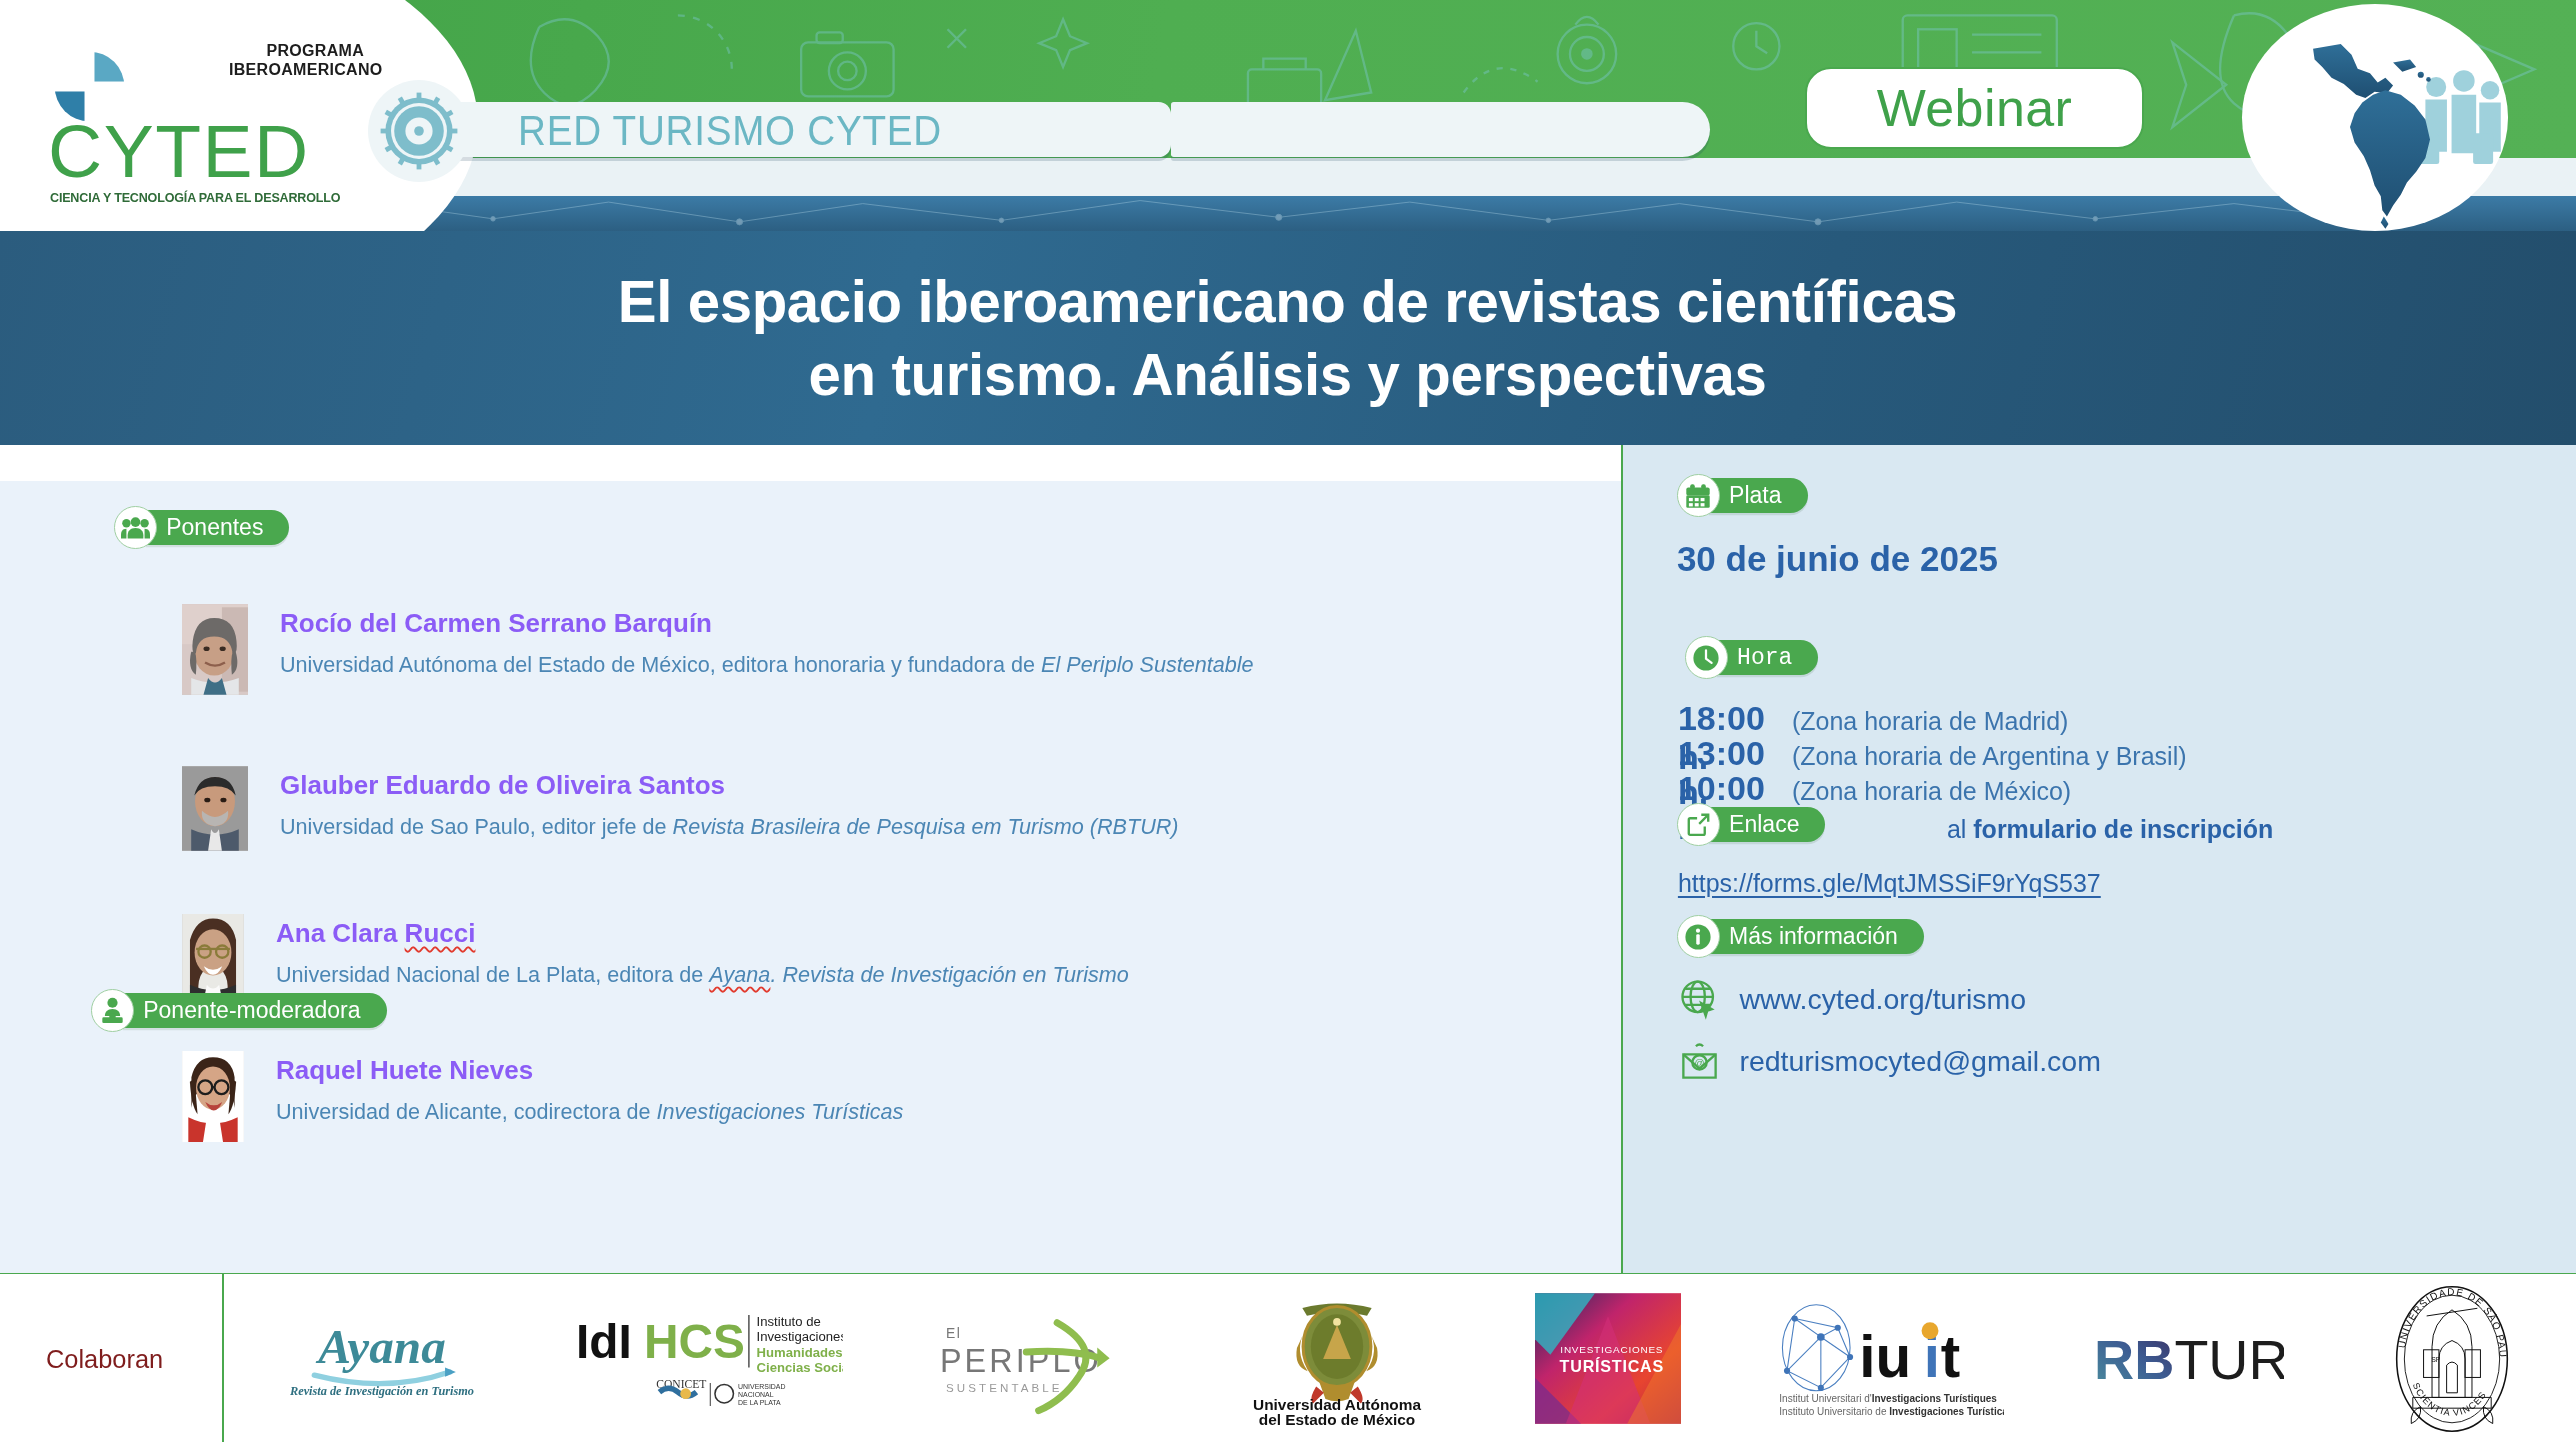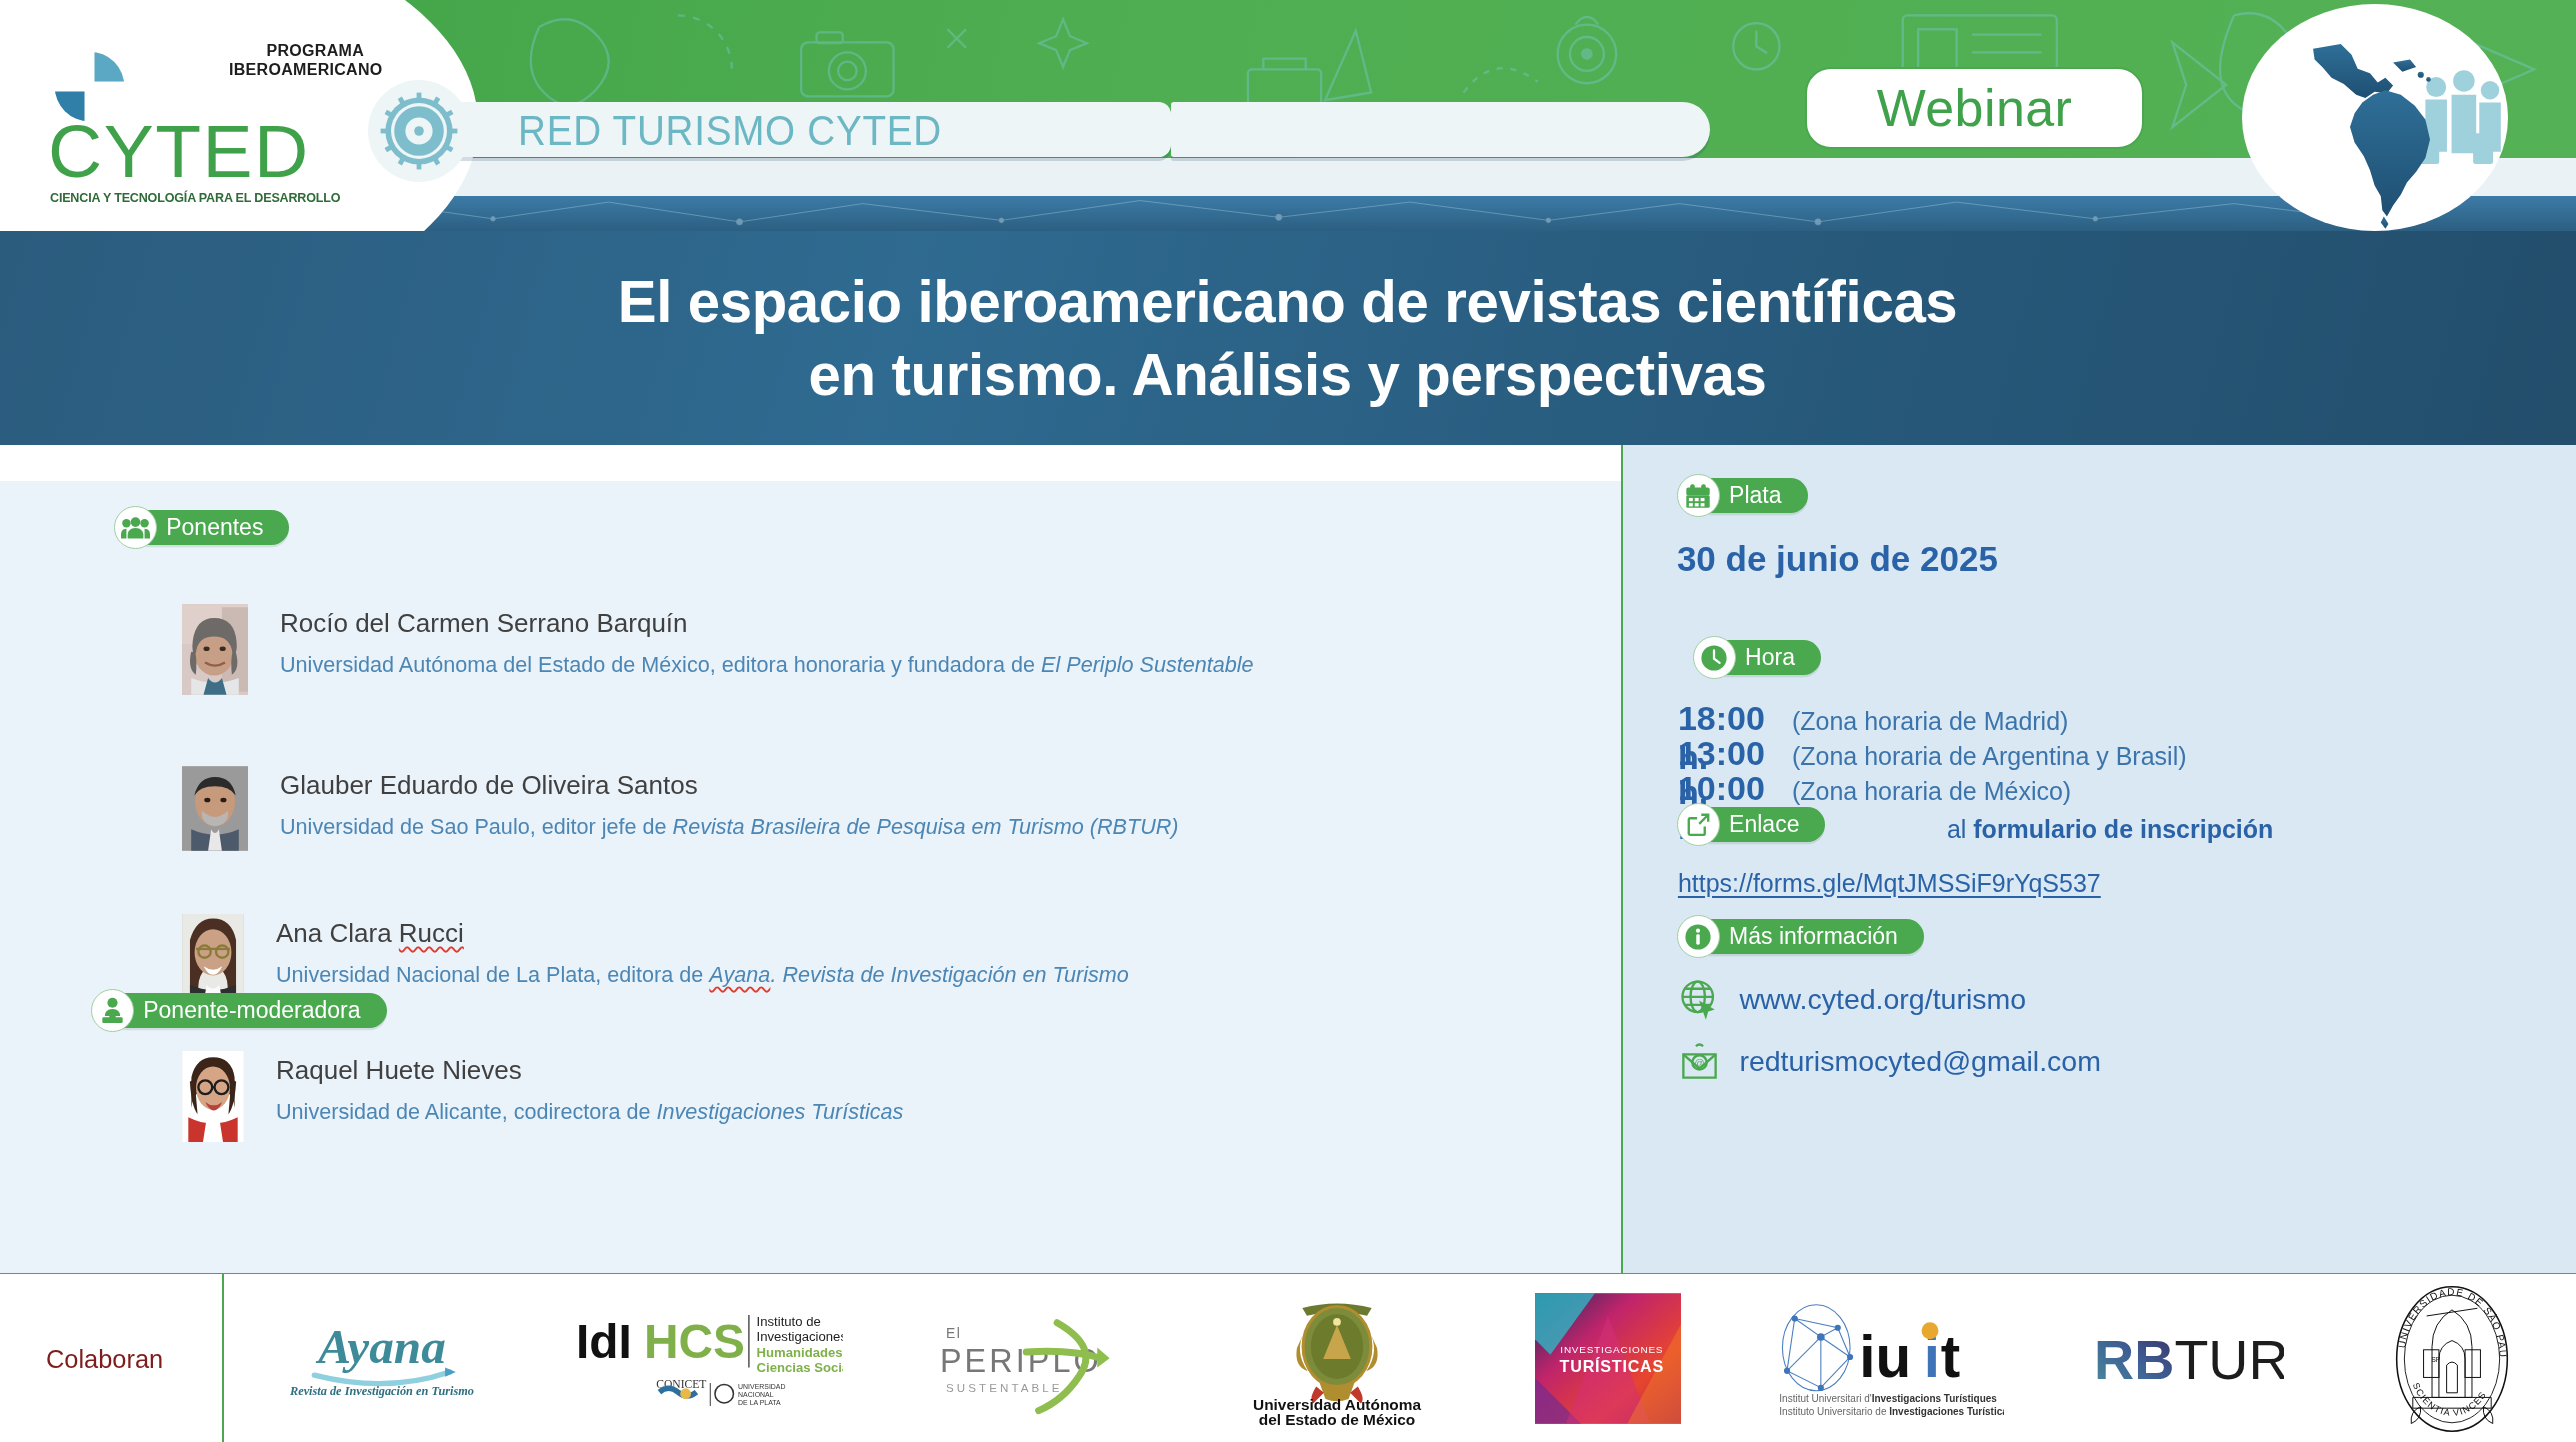--- a/index.html
+++ b/index.html
@@ -122,21 +122,21 @@
     box-shadow:0 2.3px 0 rgba(0,60,0,.10);
   }
   .badge-pill span { color:#ffffff; font-size:23px; font-weight:400; white-space:nowrap; }
 
   
   .speaker { position:absolute; display:flex; }
   .photo { flex:0 0 auto; overflow:hidden; background:#ccc; }
   .photo svg { display:block; }
   .sp-txt { padding-left:32px; padding-top:3.1px; }
   .sp-name {
-    font-size:26px; font-weight:400; color:#404040; line-height:1.25;
+    font-size:26px; font-weight:700; color:#8b5cf6; line-height:1.25;
     margin-bottom:10.8px; white-space:nowrap;
   }
   .sp-desc {
     font-size:21.6px; color:#4b86b4; line-height:1.42; max-width:1202px; font-weight:400;
   }
   .sp-desc i { font-style:italic; }
   .sq { border-bottom:2.3px wavy #e23b2e; text-decoration:underline wavy #e23b2e 1.7px;
         text-underline-offset:3.9px; border-bottom:none; }
 
   
@@ -478,21 +478,21 @@
               <rect x="24" y="31" width="6" height="5"></rect>
           </g>
         </svg>
       </div>
       <div class="badge-pill">
         <span>Plata</span>
       </div>
     </div>
     <div class="r-date">30 de junio de 2025</div>
 
-    <div class="badge" style="left:70px; top:191px;">
+    <div class="badge" style="left:62px; top:191px;font-family:Liberation Mono, monospace;">
       <div class="badge-icon">
         <svg width="28" height="28" viewBox="0 0 40 40">
           <circle cx="20" cy="20" r="18" fill="#4aa84e"></circle>
           <path d="M20 9 v12 l8 6" stroke="#ffffff" stroke-width="3.2" fill="none" stroke-linecap="round"></path>
         </svg>
       </div>
       <div class="badge-pill">
         <span>Hora</span>
       </div>
     </div>

